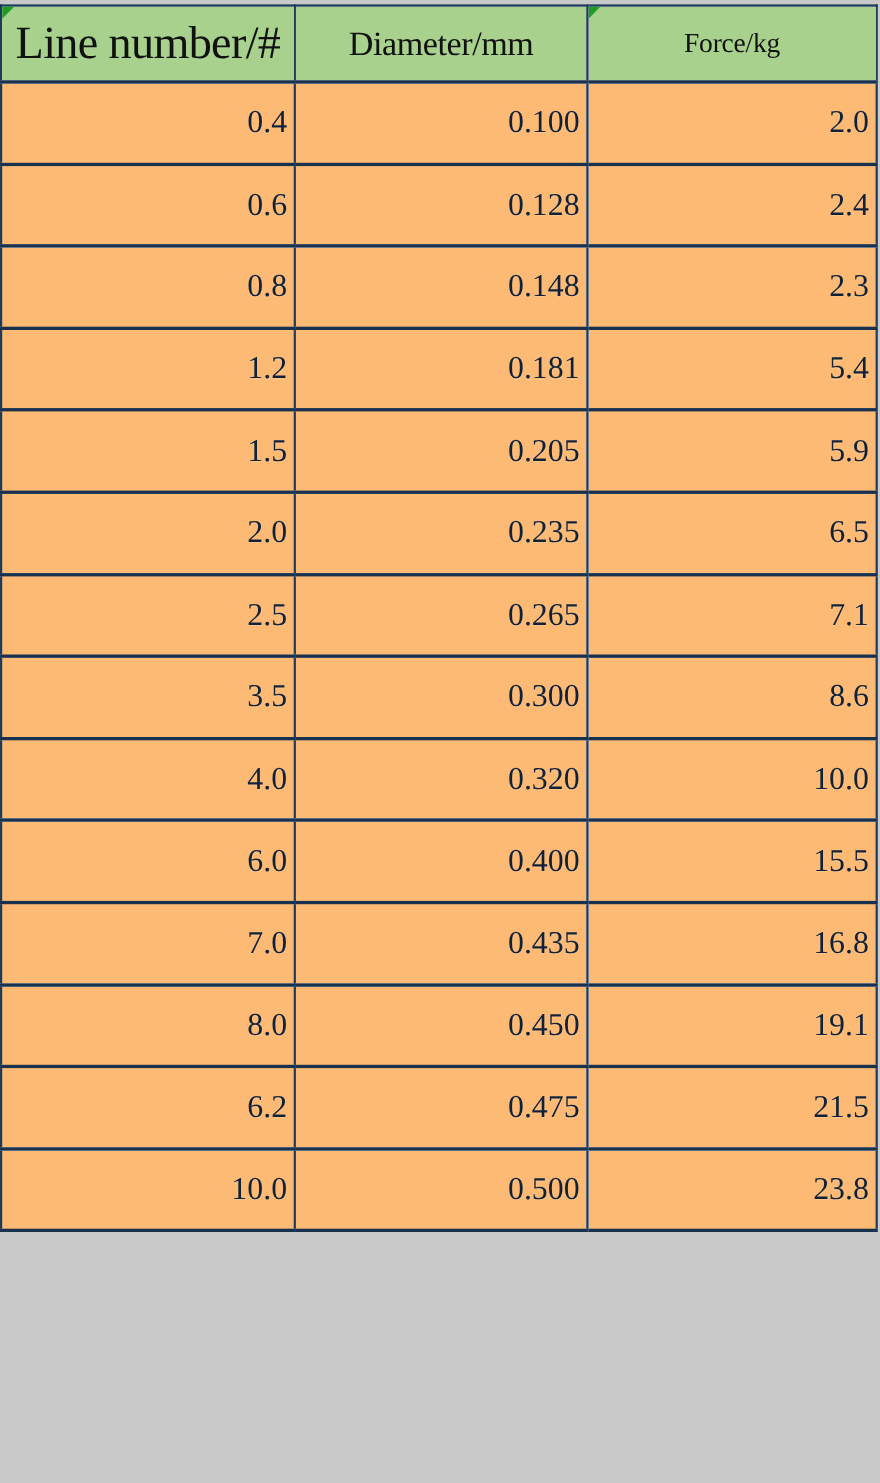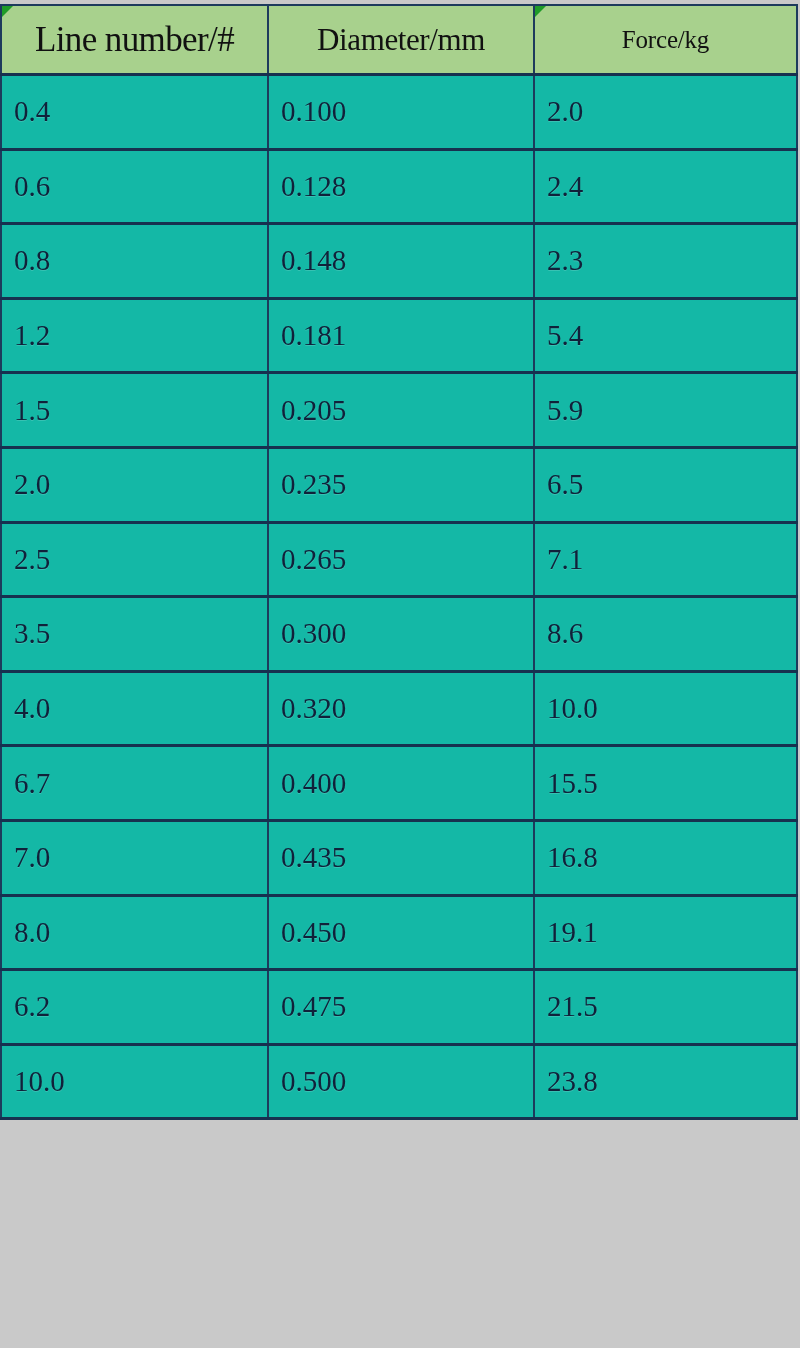--- a/index.html
+++ b/index.html
@@ -49,21 +49,21 @@
     padding: 0 2px;
     border-top: 2px solid #1d3b5c;
     border-bottom: 3px solid #17314f;
     border-left: 2px solid #1d3b5c;
     border-right: 2px solid #1d3b5c;
     white-space: nowrap;
     overflow: hidden;
     letter-spacing: -0.2px;
   }
   tr.header-row th.h1 {
-    font-size: 35px;
+    font-size: 42px;
     letter-spacing: -0.6px;
     font-family: Liberation Serif, serif;
   }
   tr.header-row th.h2 {
     font-size: 31px;
     letter-spacing: -0.4px;
     margin-top: 8px;
   }
   tr.header-row th.h3 {
     font-size: 25px;
@@ -77,27 +77,27 @@
     width: 0;
     height: 0;
     border-left: 11px solid #1f9b28;
     border-bottom: 11px solid transparent;
     pointer-events: none;
   }
 
   
   tr.data-row td {
     height: 71.6px;
-    background: #14b8a6;
+    background: #fdba74;
     color: #10213a;
     font-size: 29px;
     line-height: 1;
-    text-align: left;
+    text-align: right;
     vertical-align: middle;
-    padding: 0 12px;
+    padding: 0 6px;
     border-top: 3px solid #17314f;
     border-bottom: 3px solid #17314f;
     border-left: 2px solid #1d3b5c;
     border-right: 2px solid #1d3b5c;
     white-space: nowrap;
     overflow: hidden;
     text-shadow: 0 1px 0 rgba(255,255,255,0.15);
   }
   tr.data-row:first-of-type td {
     border-top: none;
@@ -168,21 +168,21 @@
           <td>3.5</td>
           <td>0.300</td>
           <td>8.6</td>
         </tr>
         <tr class="data-row">
           <td>4.0</td>
           <td>0.320</td>
           <td>10.0</td>
         </tr>
         <tr class="data-row">
-          <td>6.7</td>
+          <td>6.0</td>
           <td>0.400</td>
           <td>15.5</td>
         </tr>
         <tr class="data-row">
           <td>7.0</td>
           <td>0.435</td>
           <td>16.8</td>
         </tr>
         <tr class="data-row">
           <td>8.0</td>

